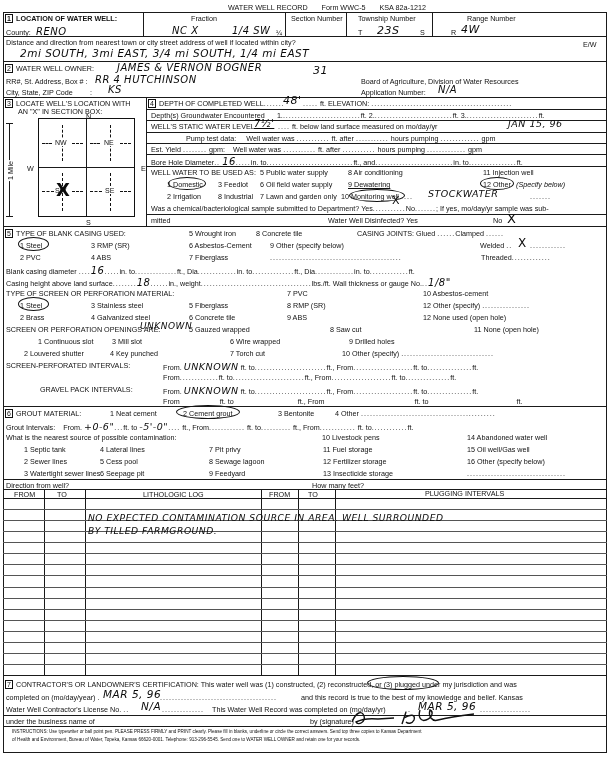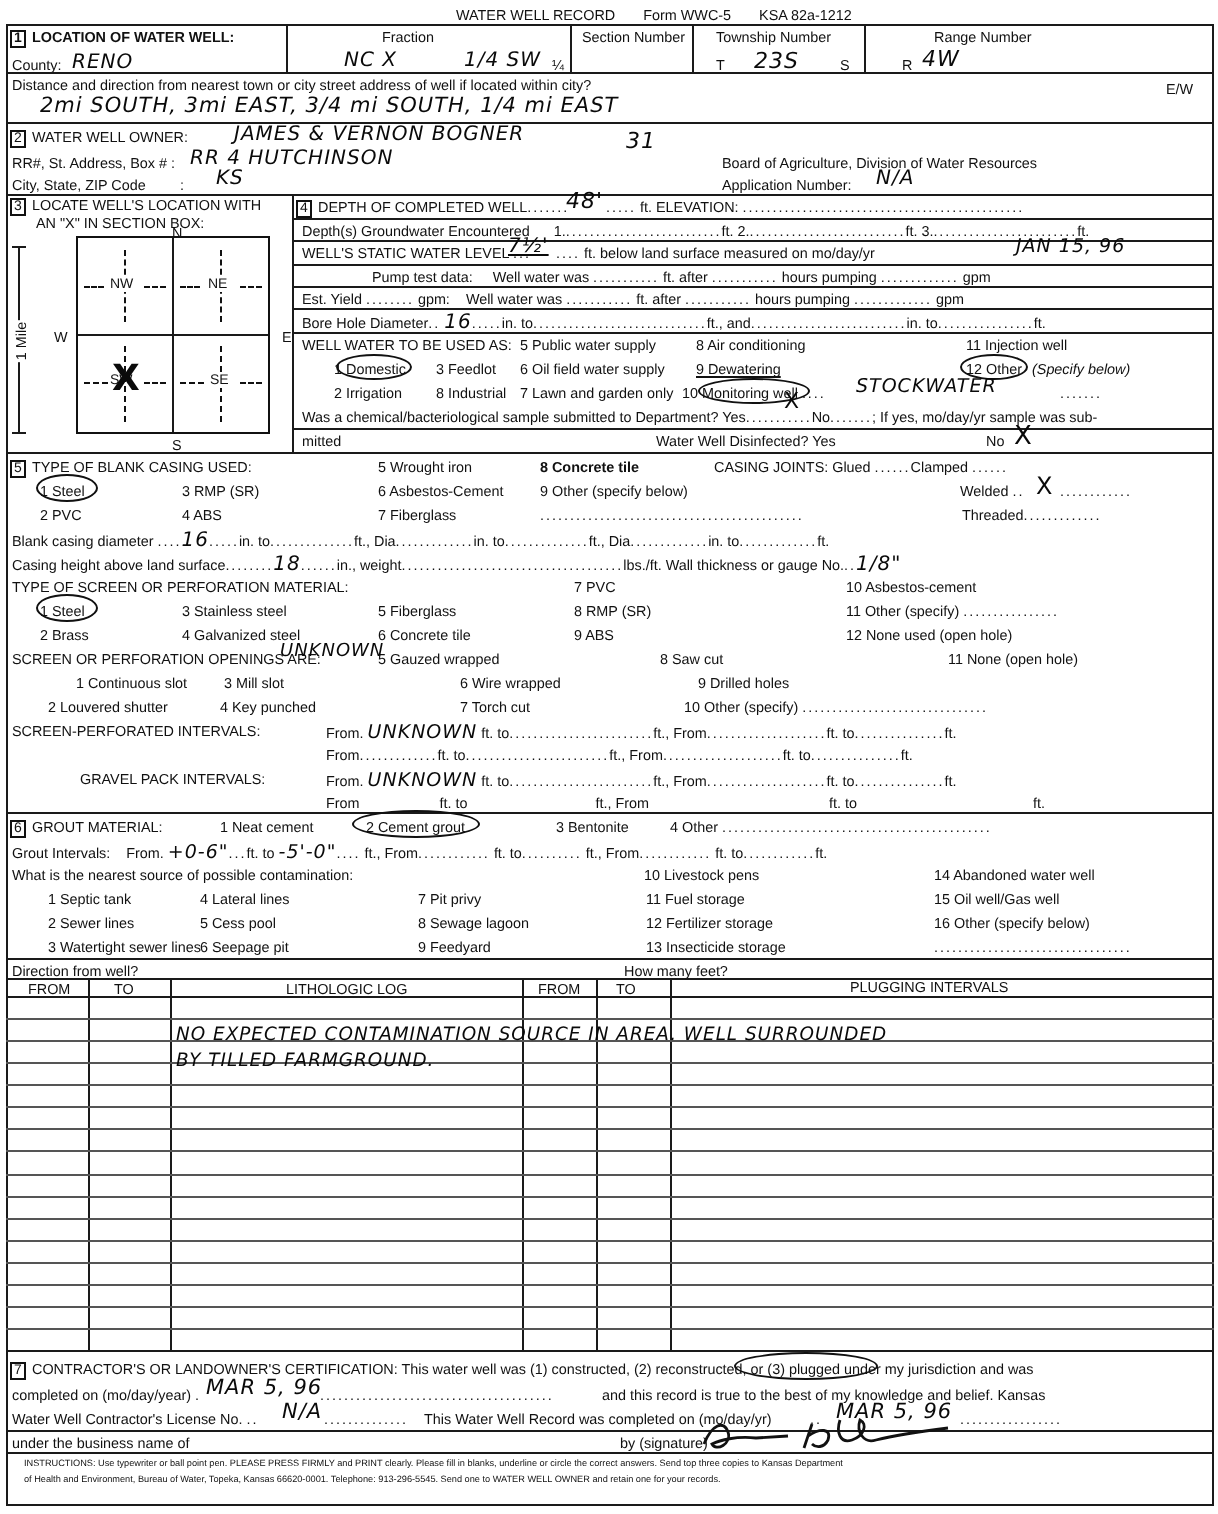--- a/index.html
+++ b/index.html
@@ -183,21 +183,21 @@
 
 <div class="line" style="left:146px;top:214px;width:461px;height:0.8px;"></div>
 <div class="abs t" style="left:151px;top:216px;">mitted</div>
 <div class="abs t" style="left:328px;top:216px;">Water Well Disinfected? Yes</div>
 <div class="abs t" style="left:493px;top:216px;">No</div>
 <div class="abs hw" style="left:507px;top:211px;font-size:13px;font-style:normal;">X</div>
 
 <div class="line" style="left:3px;top:226px;width:604px;height:1.2px;"></div>
 <div class="abs t" style="left:5px;top:229px;"><span class="num">5</span><span>TYPE OF BLANK CASING USED:</span></div>
 <div class="abs t" style="left:189px;top:229px;">5 Wrought iron</div>
-<div class="abs t" style="left:270px;top:229px;font-weight:bold;">8 Concrete tile</div>
+<div class="abs t" style="left:256px;top:229px;">8 Concrete tile</div>
 <div class="abs t" style="left:357px;top:229px;"><span>CASING JOINTS: Glued</span> <span class="dots">......</span><span>Clamped</span> <span class="dots">......</span></div>
 
 <div class="abs t" style="left:20px;top:241px;">1 <span>Steel</span></div>
 <div class="circle" style="left:18px;top:237px;width:31px;height:14px;"></div>
 <div class="abs t" style="left:91px;top:241px;">3 RMP (SR)</div>
 <div class="abs t" style="left:189px;top:241px;">6 Asbestos-Cement</div>
 <div class="abs t" style="left:270px;top:241px;">9 Other (specify below)</div>
 <div class="abs t" style="left:480px;top:241px;"><span>Welded</span> <span class="dots">..</span></div>
 <div class="abs hw" style="left:518px;top:236px;font-size:12px;font-style:normal;">X</div>
 <div class="abs t dots" style="left:530px;top:241px;">............</div>
@@ -218,21 +218,21 @@
 
 <div class="abs t" style="left:6px;top:289px;">TYPE OF SCREEN OR PERFORATION MATERIAL:</div>
 <div class="abs t" style="left:287px;top:289px;">7 PVC</div>
 <div class="abs t" style="left:423px;top:289px;">10 Asbestos-cement</div>
 
 <div class="abs t" style="left:20px;top:301px;">1 <span>Steel</span></div>
 <div class="circle" style="left:18px;top:297px;width:31px;height:14px;"></div>
 <div class="abs t" style="left:91px;top:301px;">3 Stainless steel</div>
 <div class="abs t" style="left:189px;top:301px;">5 Fiberglass</div>
 <div class="abs t" style="left:287px;top:301px;">8 RMP (SR)</div>
-<div class="abs t" style="left:423px;top:301px;"><span>11 Other (specify)</span> <span class="dots">................</span></div>
+<div class="abs t" style="left:423px;top:301px;"><span>12 Other (specify)</span> <span class="dots">................</span></div>
 
 <div class="abs t" style="left:20px;top:313px;">2 Brass</div>
 <div class="abs t" style="left:91px;top:313px;">4 Galvanized steel</div>
 <div class="abs t" style="left:189px;top:313px;">6 Concrete tile</div>
 <div class="abs t" style="left:287px;top:313px;">9 ABS</div>
 <div class="abs t" style="left:423px;top:313px;">12 None used (open hole)</div>
 
 <div class="abs t" style="left:6px;top:325px;">SCREEN OR PERFORATION OPENINGS ARE:</div>
 <div class="abs hw" style="left:140px;top:321px;font-size:9px;">UNKNOWN</div>
 <div class="abs t" style="left:189px;top:325px;">5 Gauzed wrapped</div>

